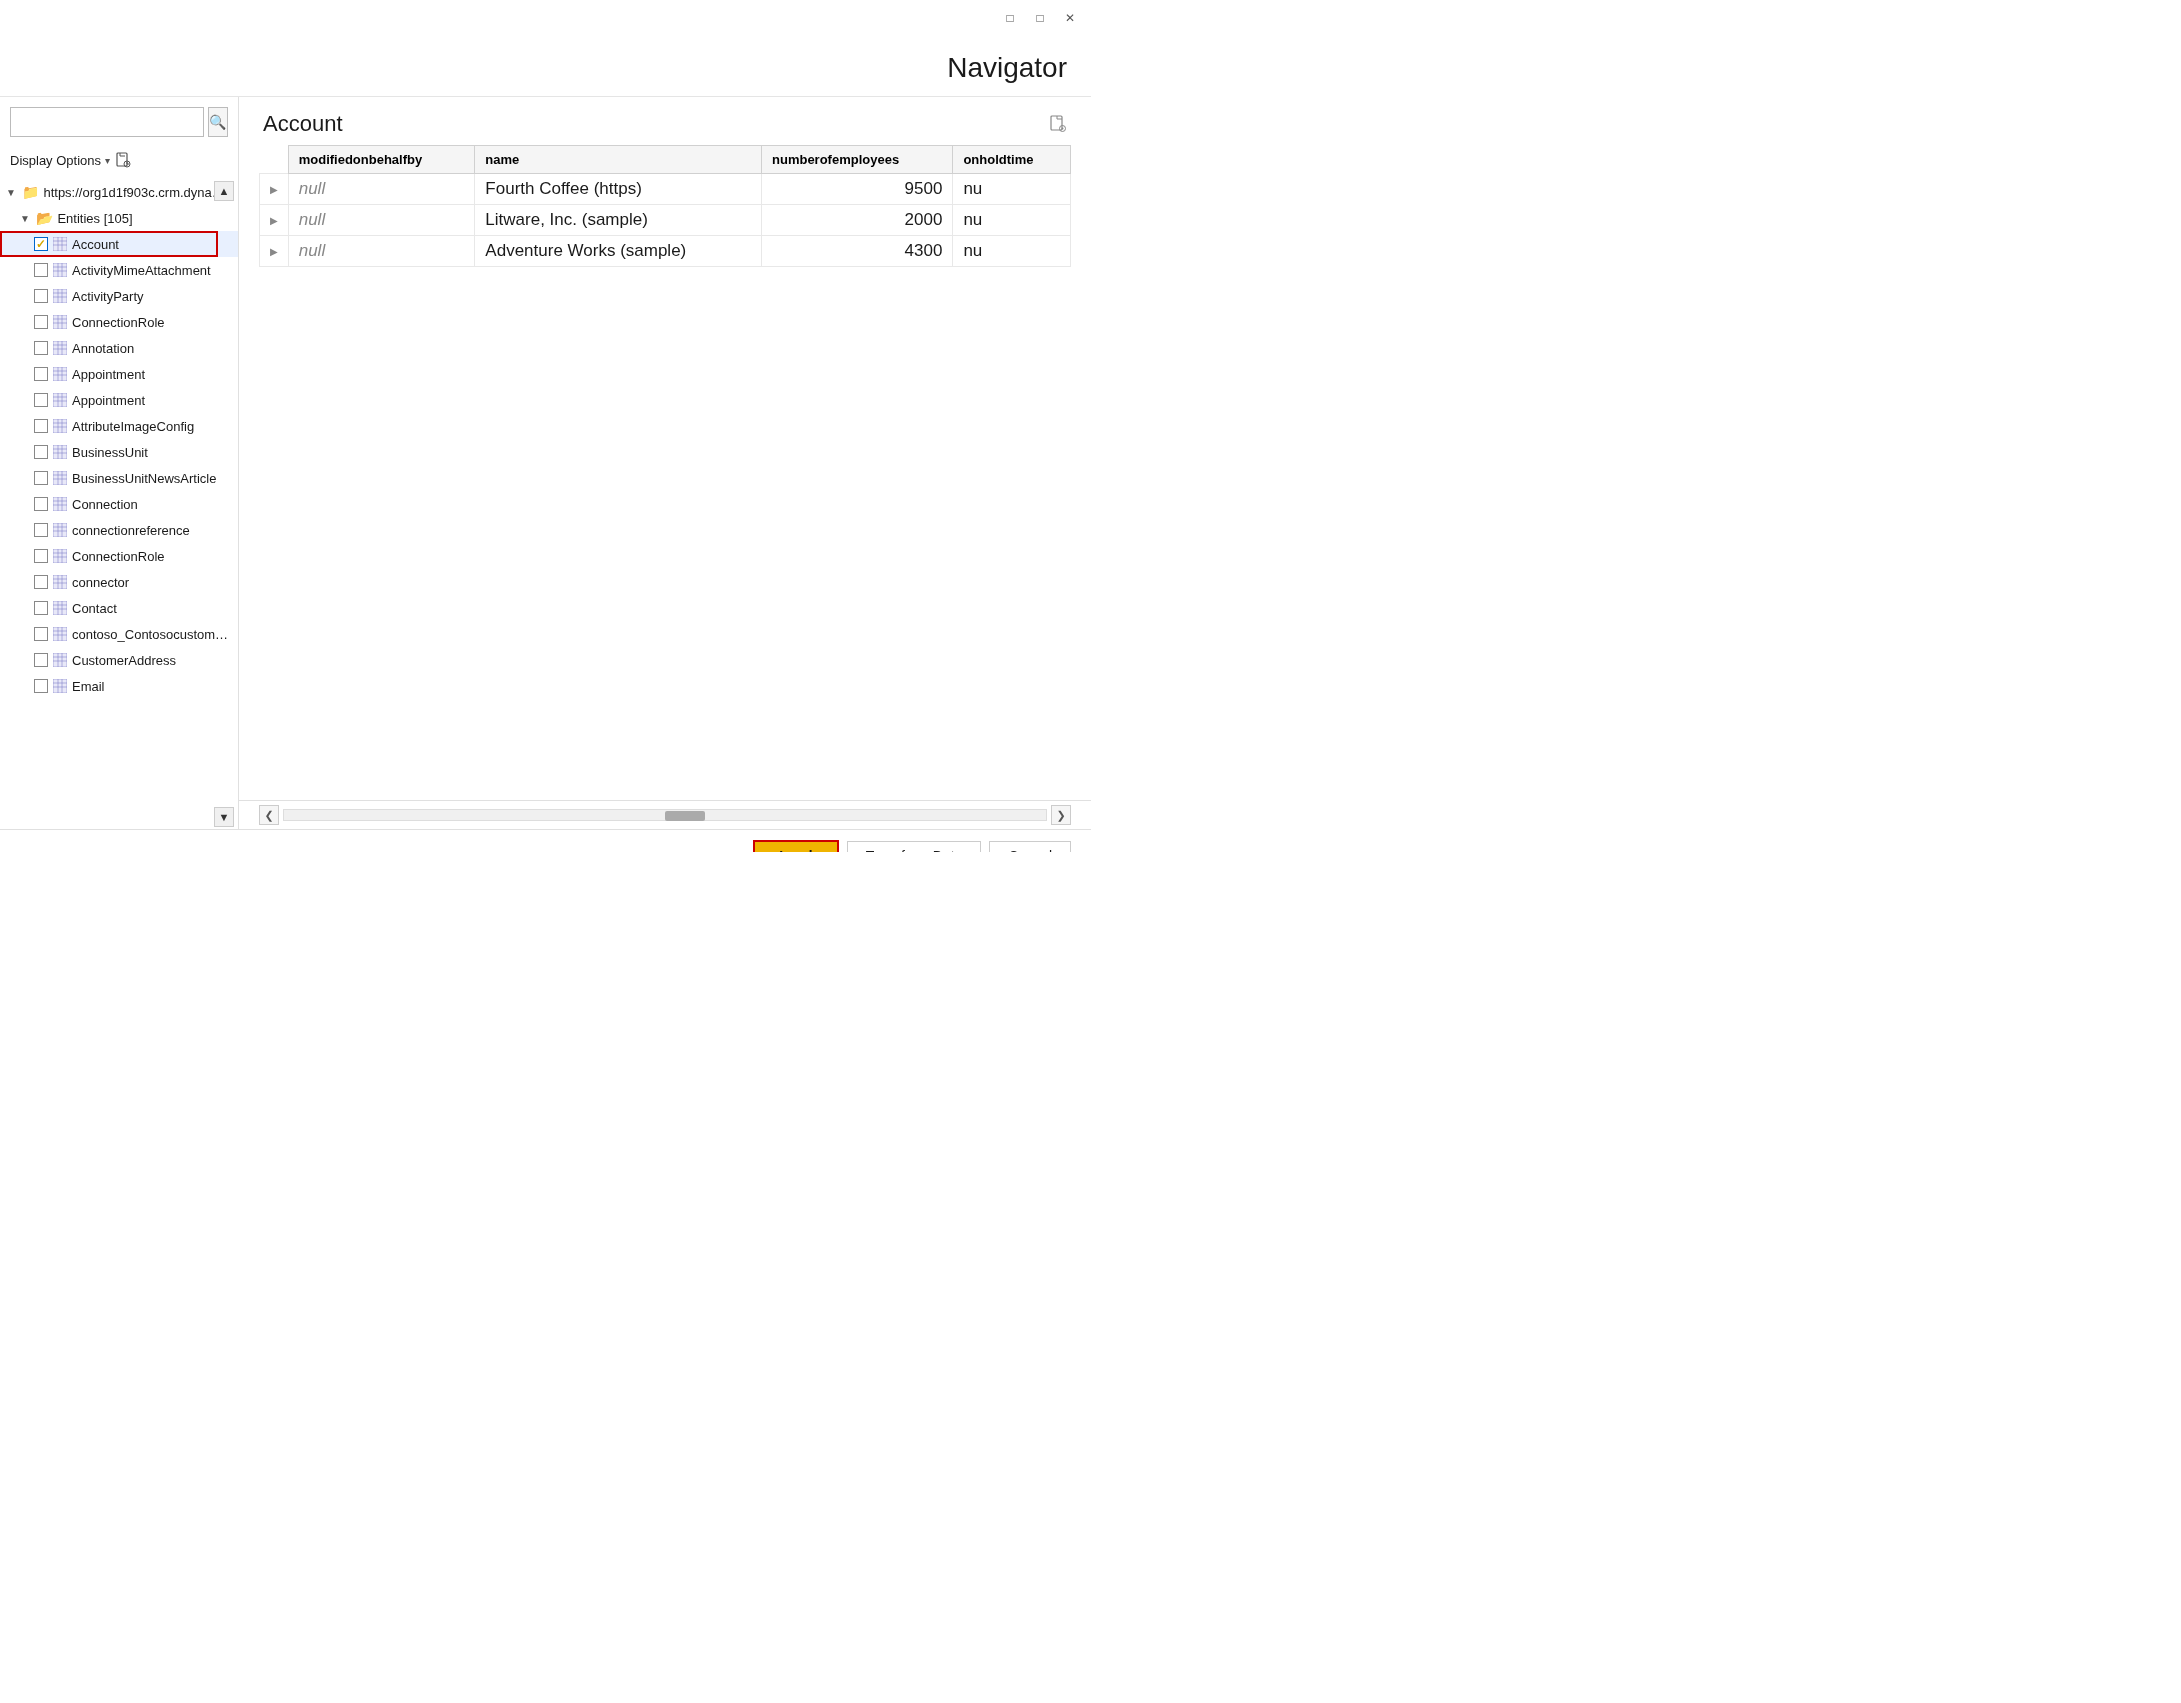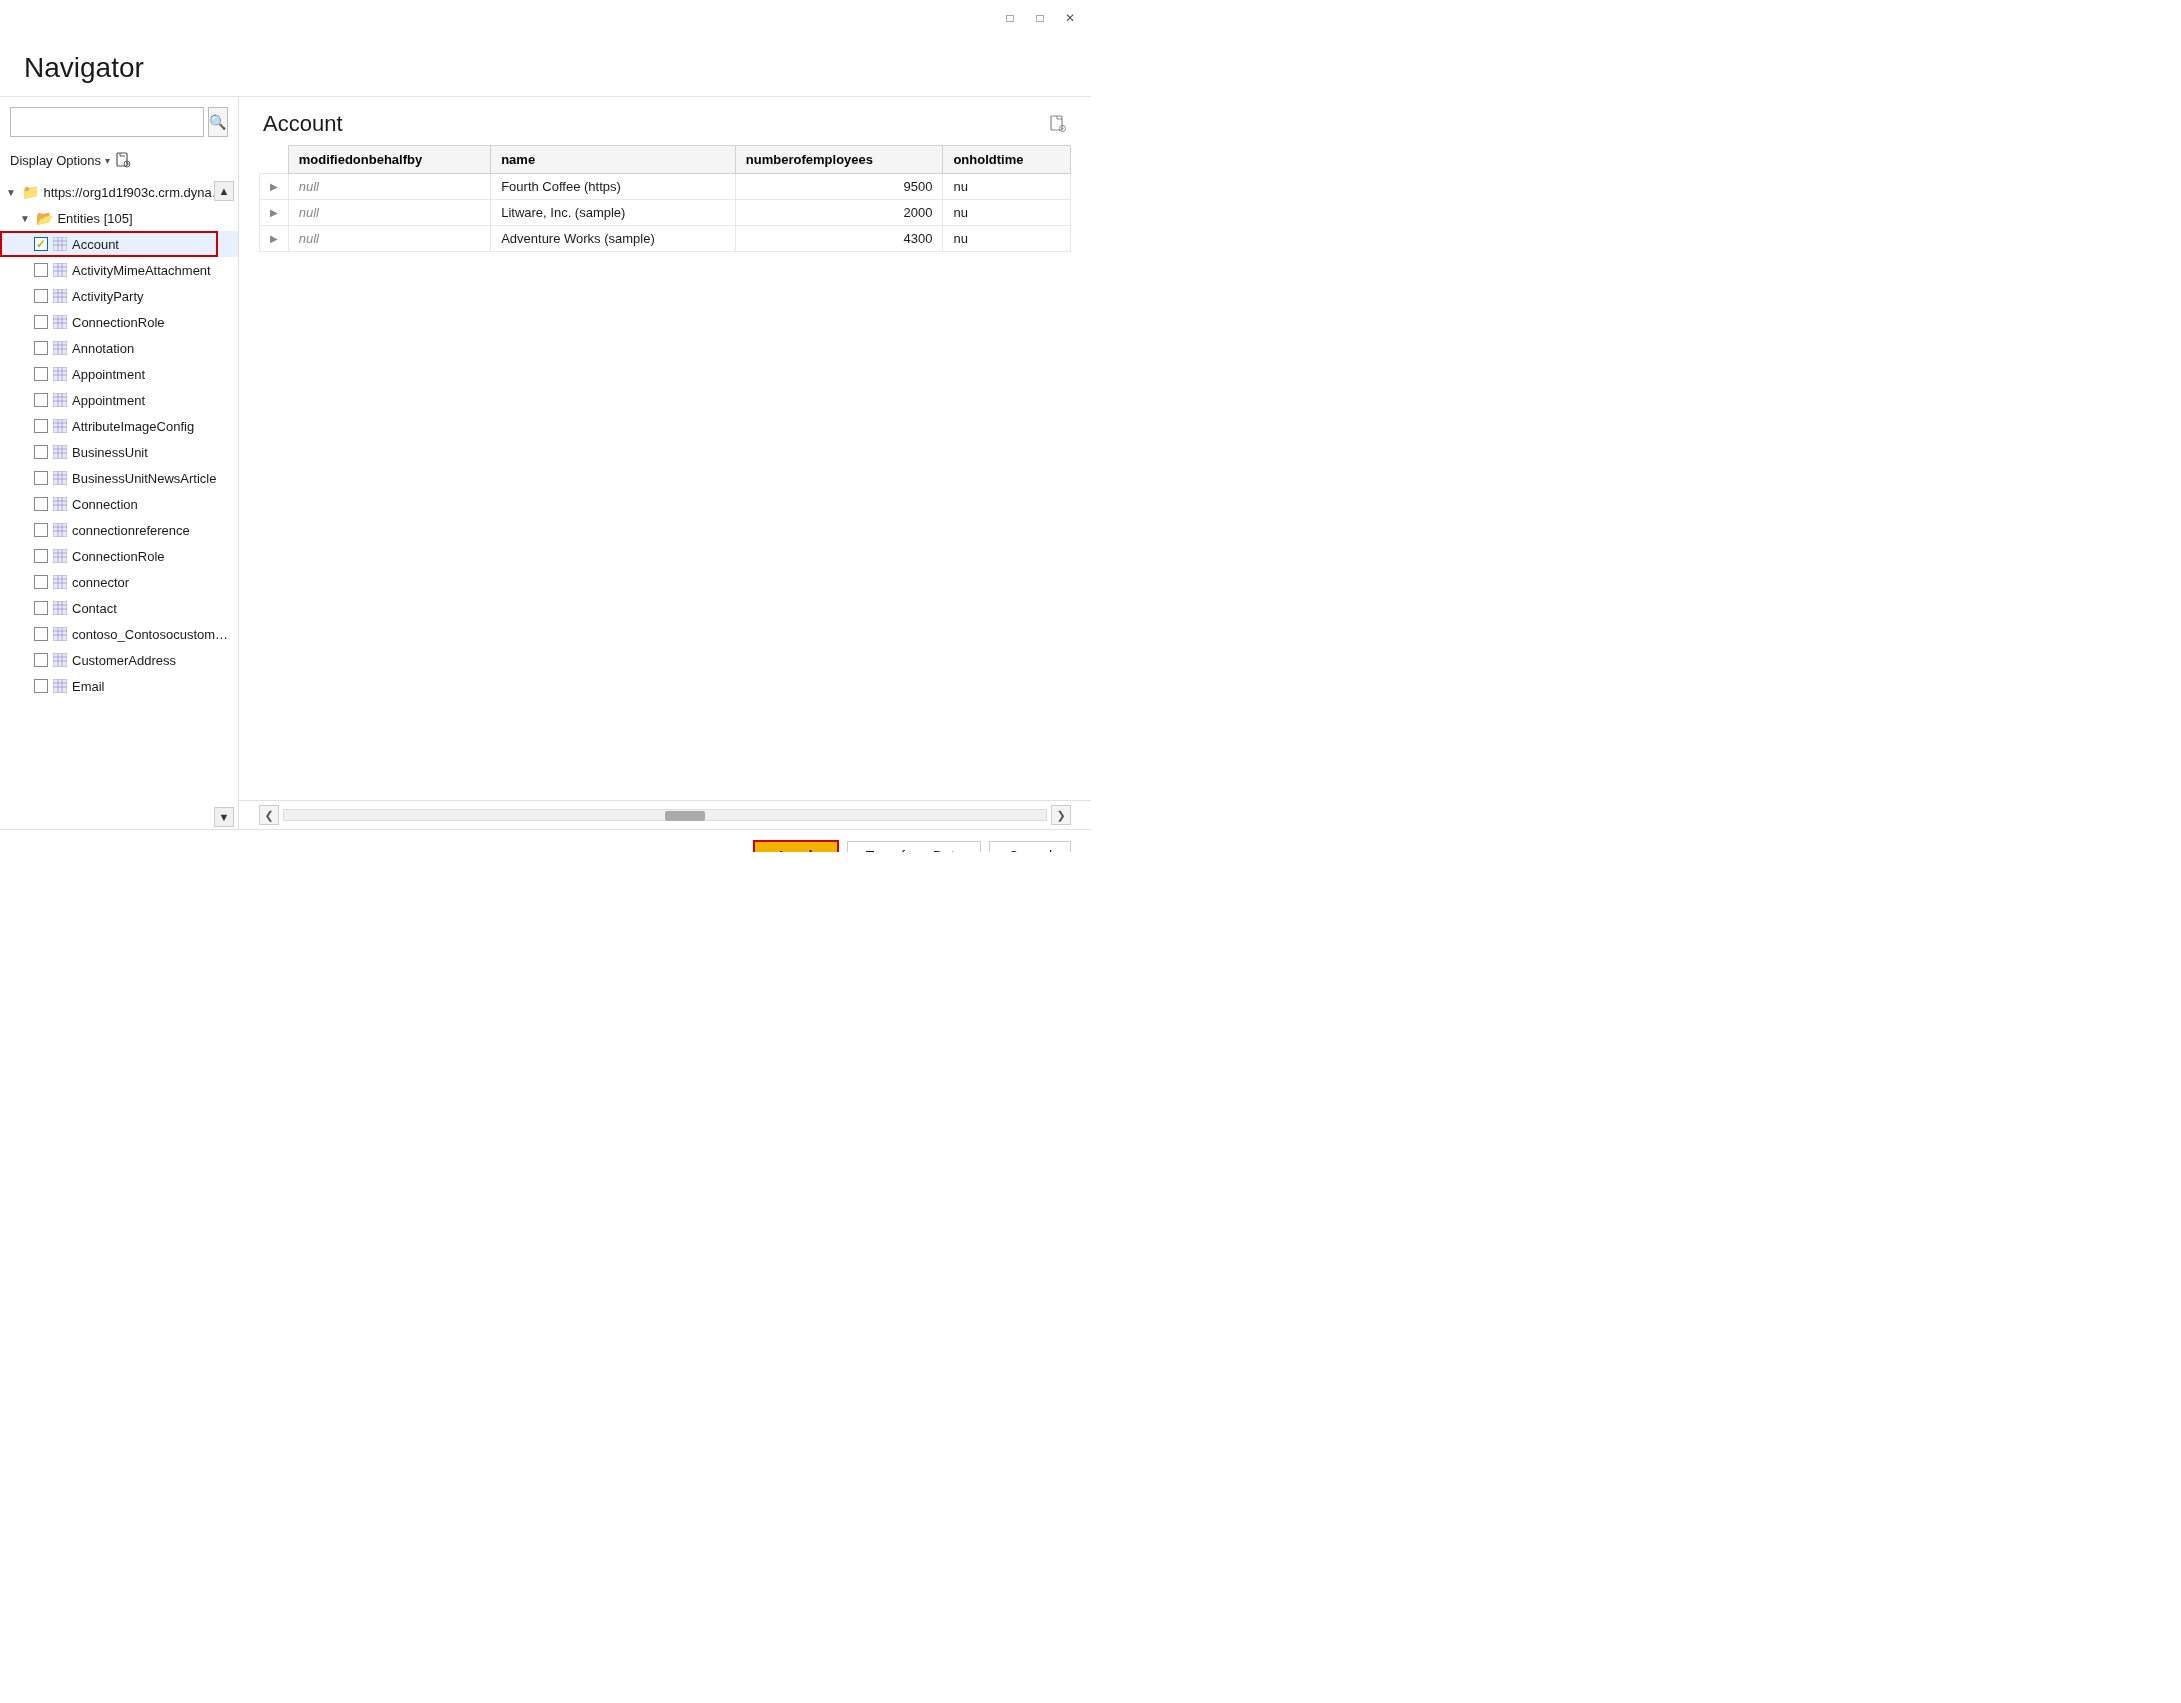--- a/index.html
+++ b/index.html
@@ -30,22 +30,23 @@
       align-items: center;
       justify-content: center;
       cursor: pointer;
       font-size: 12px;
       color: #555;
     }
 
     .page-title {
       font-size: 28px;
       font-weight: 300;
-      padding: 16px 24px 12px 24px;
+      padding: 16px 24px 12px 12px;
       color: #1a1a1a;
+      text-align: right;
     }
 
     .main-layout {
       display: flex;
       height: calc(100% - 119px);
       border-top: 1px solid #e5e5e5;
     }
 
     
     .left-panel {
@@ -279,21 +280,21 @@
       background: #f5f5f5;
       text-align: left;
       font-weight: 600;
       font-size: 13px;
       white-space: nowrap;
     }
 
     .data-table td {
       border: 1px solid #e8e8e8;
       padding: 5px 10px;
-      font-size: 13px;
+      font-size: 17px;
       color: #1a1a1a;
     }
 
     .data-table td.null-val {
       color: #888;
       font-style: italic;
     }
 
     .data-table td.num-val {
       text-align: right;

